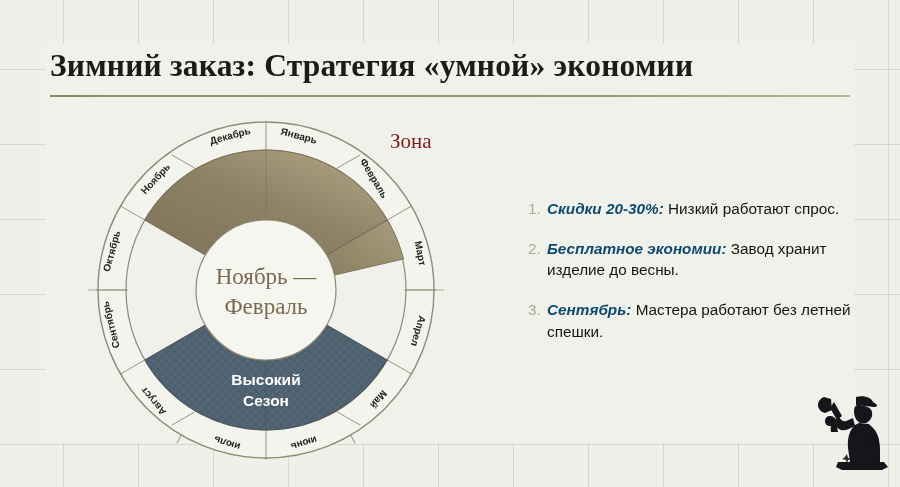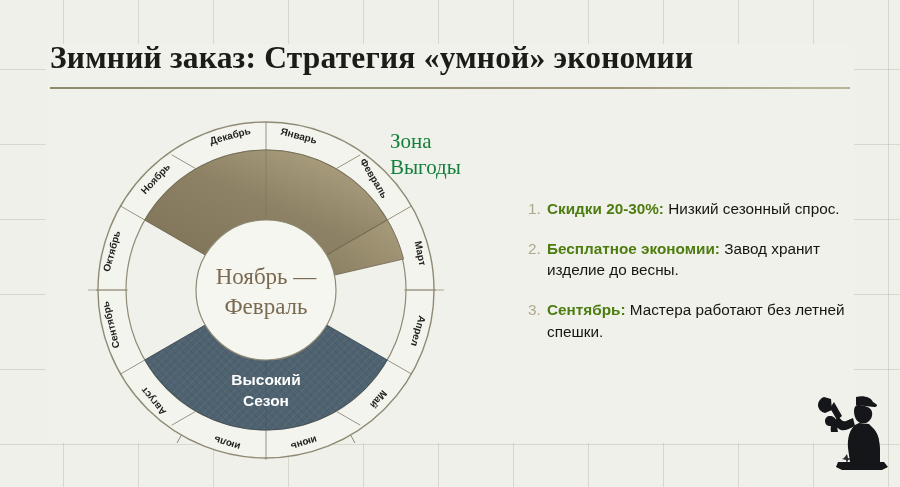--- a/index.html
+++ b/index.html
@@ -37,21 +37,21 @@
     position: absolute;
     left: 46px; top: 44px; right: 46px; bottom: 44px;
     background: #f0f1eb;
     pointer-events: none;
   }
 
   
   .title-wrap {
     position: absolute;
     left: 50px;
-    top: 40px;
+    top: 48px;
     width: 800px;
   }
   .title {
     font-family: "Liberation Serif", "DejaVu Serif", serif;
     font-size: 31.5px;
     font-weight: 700;
     color: #1b1b18;
     letter-spacing: .2px;
     white-space: nowrap;
     line-height: 1.15;
@@ -91,21 +91,21 @@
   }
 
   
   .zone-label {
     position: absolute;
     left: 390px;
     top: 128px;
     font-family: "Liberation Serif", "DejaVu Serif", serif;
     font-size: 21px;
     line-height: 1.25;
-    color: #15803d;
+    color: #7f1d1d;
   }
 
   
   .benefits {
     position: absolute;
     left: 528px;
     top: 198px;
     width: 346px;
   }
   .benefit {
@@ -119,21 +119,22 @@
   .benefit:last-child { margin-bottom: 0; }
   .b-num {
     flex: 0 0 auto;
     width: 19px;
     color: #b0a88c;
     font-size: 15.3px;
   }
   .b-body { flex: 1 1 auto; }
   .b-term {
     font-weight: 700;
-    color: #4d7c0f;
+    color: #0c4a6e;
+    font-style: italic;
   }
   .b-rest { color: #16160f; }
 
   
   .smith {
     position: absolute;
     left: 812px;
     top: 388px;
     width: 80px;
     height: 82px;
@@ -263,28 +264,27 @@
       <text class="center-text" x="178" y="172" text-anchor="middle">Ноябрь —</text>
       <text class="center-text" x="178" y="202" text-anchor="middle">Февраль</text>
 
       <text class="zone-in-chart" x="178" y="273" text-anchor="middle">Высокий</text>
       <text class="zone-in-chart" x="178" y="294" text-anchor="middle">Сезон</text>
     </svg>
   </div>
 
   <div class="zone-label">
     <div>Зона</div>
-    <div>Выгоды</div>
   </div>
 
   <div class="benefits">
 
     <div class="benefit">
       <span class="b-num">1.</span>
-      <span class="b-body"><span class="b-term">Скидки 20-30%:</span> <span class="b-rest">Низкий сезонный спрос.</span></span>
+      <span class="b-body"><span class="b-term">Скидки 20-30%:</span> <span class="b-rest">Низкий работают спрос.</span></span>
     </div>
 
     <div class="benefit">
       <span class="b-num">2.</span>
       <span class="b-body"><span class="b-term">Бесплатное экономии:</span> <span class="b-rest">Завод хранит изделие до весны.</span></span>
     </div>
 
     <div class="benefit">
       <span class="b-num">3.</span>
       <span class="b-body"><span class="b-term">Сентябрь:</span> <span class="b-rest">Мастера работают без летней спешки.</span></span>

